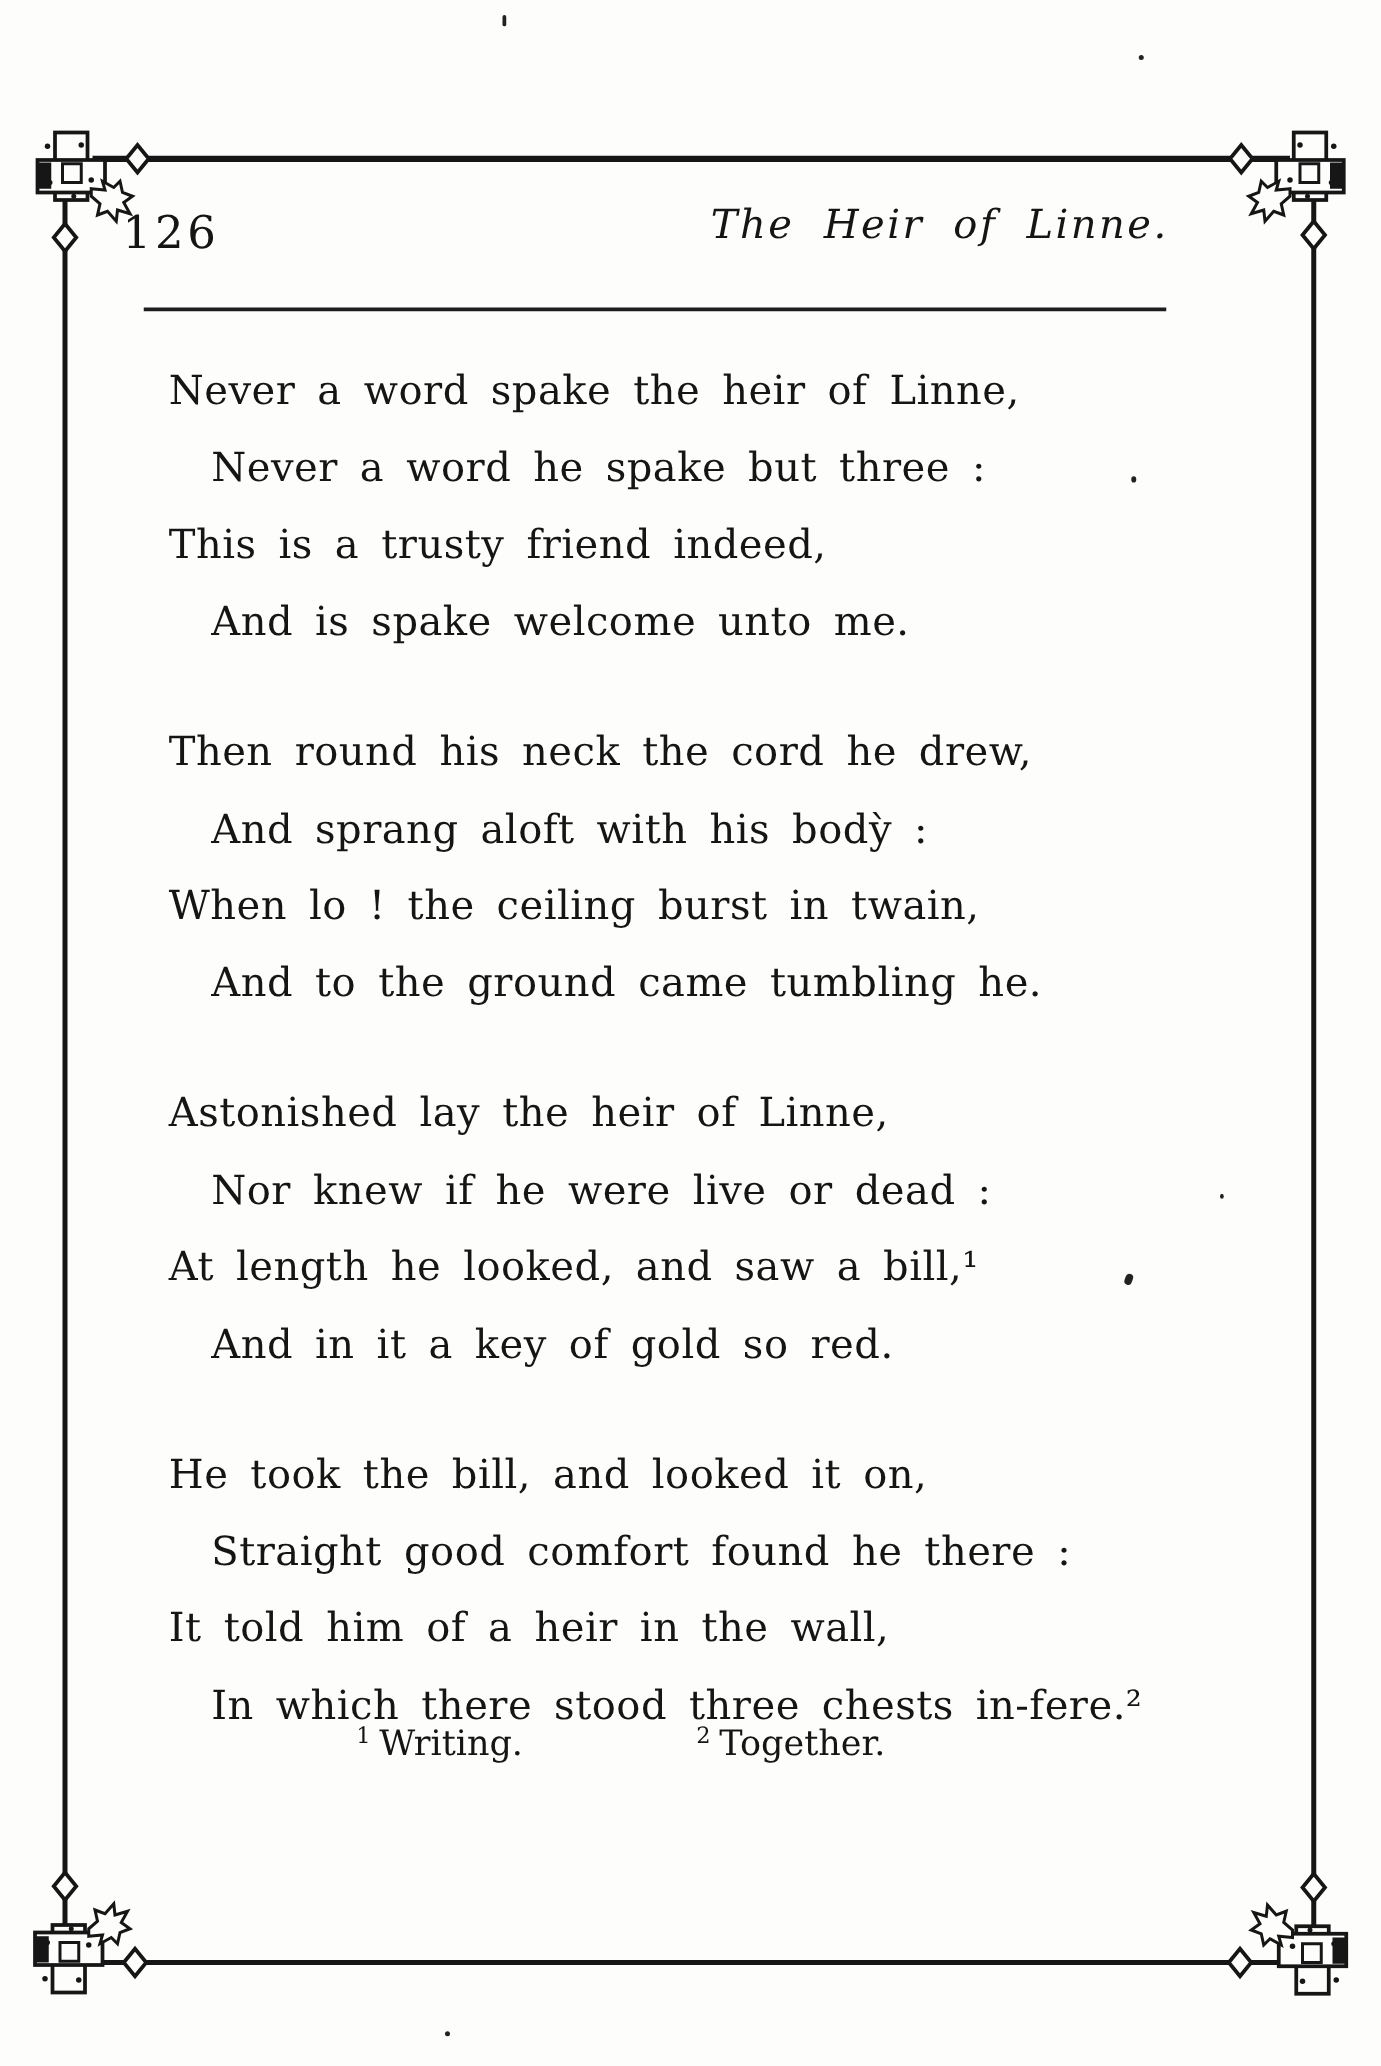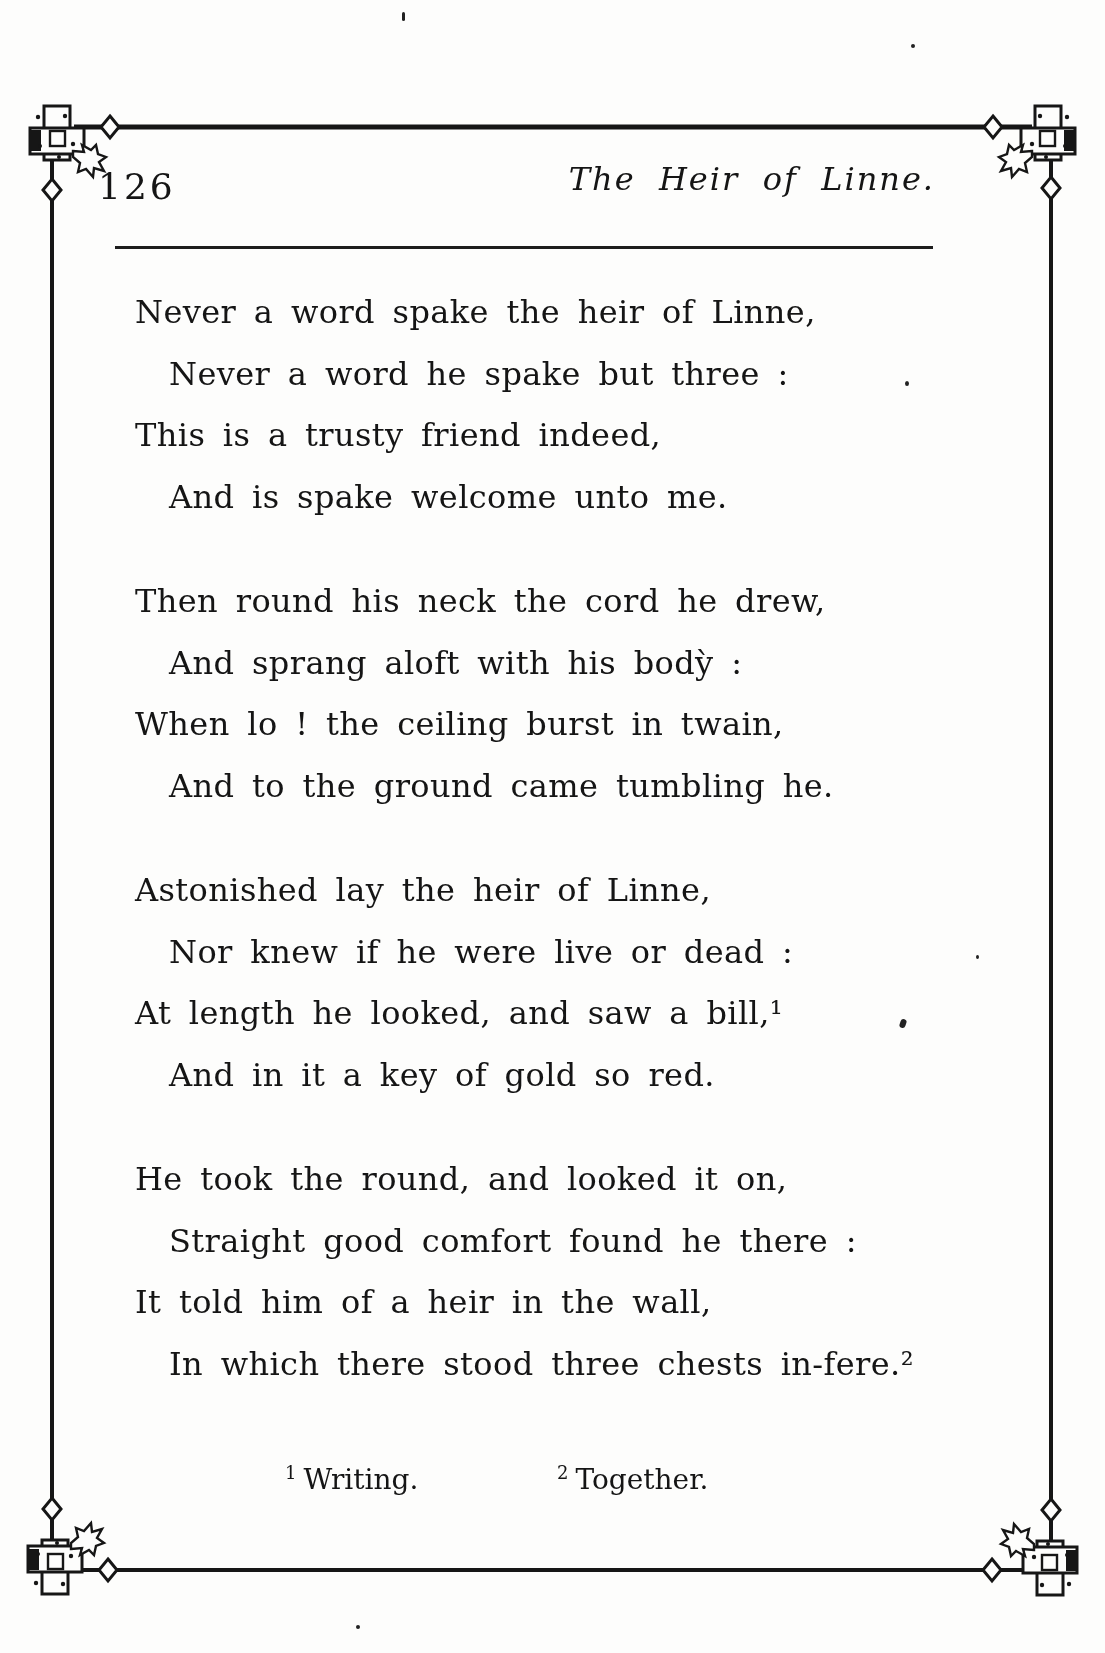--- a/index.html
+++ b/index.html
@@ -25,21 +25,21 @@
   }
 
   .poem{
     position:absolute;left:135px;top:282px;width:860px;
     font-size:32px;word-spacing:0.22em;letter-spacing:0.4px;
   }
   .stanza{margin:0 0 43px 0;}
   .line{line-height:61.5px;white-space:nowrap;}
   .line.indent{margin-left:34px;}
 
-  .footnotes{position:absolute;left:0;top:1462px;width:1105px;height:60px;font-size:28px;}
+  .footnotes{position:absolute;left:0;top:1378px;width:1105px;height:60px;font-size:28px;}
   .footnote{position:absolute;white-space:nowrap;}
   .footnote sup{font-size:18px;margin-right:7px;}
   .footnote-1{left:285px;}
   .footnote-2{left:557px;}
 
   .speck{position:absolute;background:#222;border-radius:50%;}
   .s1{left:402px;top:12px;width:3px;height:9px;border-radius:2px;}
   .s2{left:911px;top:44px;width:4px;height:4px;}
   .s3{left:905px;top:381px;width:4px;height:5px;}
   .s4{left:900px;top:1019px;width:6px;height:9px;border-radius:3px;transform:rotate(20deg);}
@@ -112,21 +112,21 @@
       <div class="line">When lo ! the ceiling burst in twain,</div>
       <div class="line indent">And to the ground came tumbling he.</div>
     </div>
     <div class="stanza">
       <div class="line">Astonished lay the heir of Linne,</div>
       <div class="line indent">Nor knew if he were live or dead :</div>
       <div class="line">At length he looked, and saw a bill,¹</div>
       <div class="line indent">And in it a key of gold so red.</div>
     </div>
     <div class="stanza">
-      <div class="line">He took the round, and looked it on,</div>
+      <div class="line">He took the bill, and looked it on,</div>
       <div class="line indent">Straight good comfort found he there :</div>
       <div class="line">It told him of a heir in the wall,</div>
       <div class="line indent">In which there stood three chests in-fere.²</div>
     </div>
   </div>
 
   <div class="footnotes">
     <span class="footnote footnote-1"><sup>1</sup><span>Writing.</span></span>
     <span class="footnote footnote-2"><sup>2</sup><span>Together.</span></span>
   </div>

